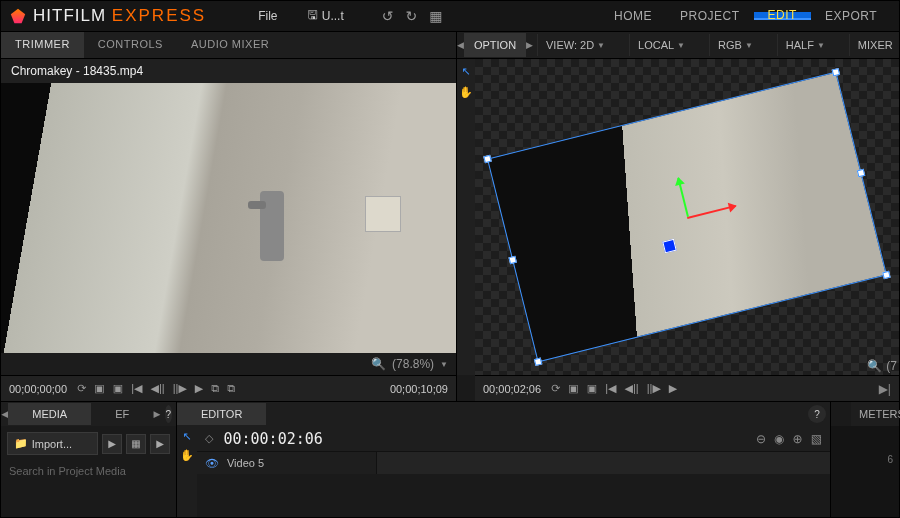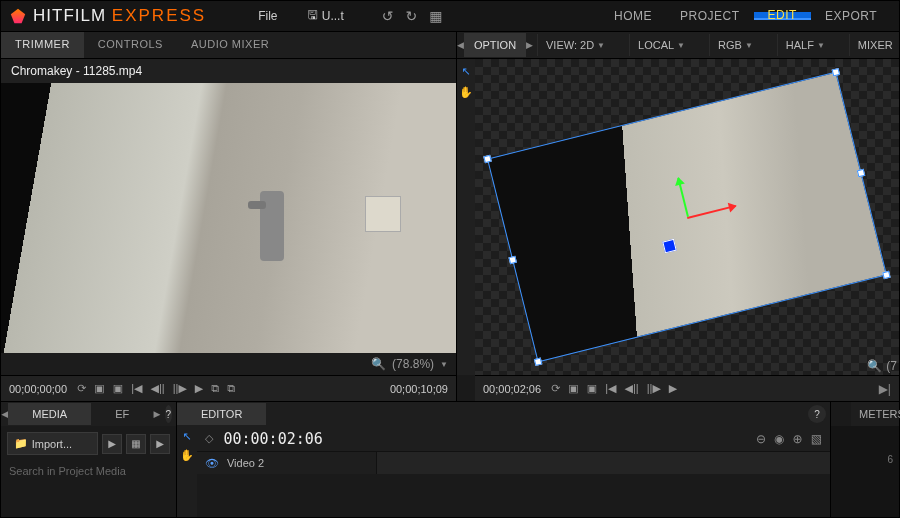--- a/index.html
+++ b/index.html
@@ -163,21 +163,21 @@
           </div>
         <div class="vopt">
             <span>MIXER</span>
           </div>
       </div>
     </div>
   </div>
 
   <div class="work-area">
     <div class="left-pane">
-      <div class="clip-name">Chromakey - 11285.mp4</div>
+      <div class="clip-name">Chromakey - 18435.mp4</div>
       <div class="trimmer-view">
         <div class="door-handle"></div>
         <div class="switch-box"></div>
       </div>
       <div class="zoom-row">
         <span>🔍</span>
         <span>(78.8%)</span>
         <span class="chev">▼</span>
       </div>
       <div class="transport">
@@ -278,21 +278,21 @@
             <div class="tl-nav">
               <span>⊖</span>
               <span>◉</span>
               <span>⊕</span>
               <span>▧</span>
             </div>
           </div>
           <div class="track-row">
             <div class="track-head">
               <span class="eye">👁</span>
-              <span>Video 2</span>
+              <span>Video 5</span>
             </div>
             <div class="track-body"></div>
           </div>
         </div>
       </div>
     </div>
 
     <div class="meters-col">
       <div class="btab">METERS</div>
       <div class="meter-body">

